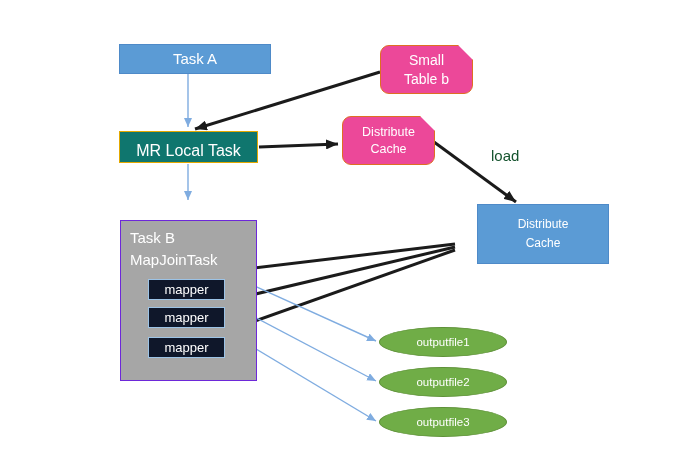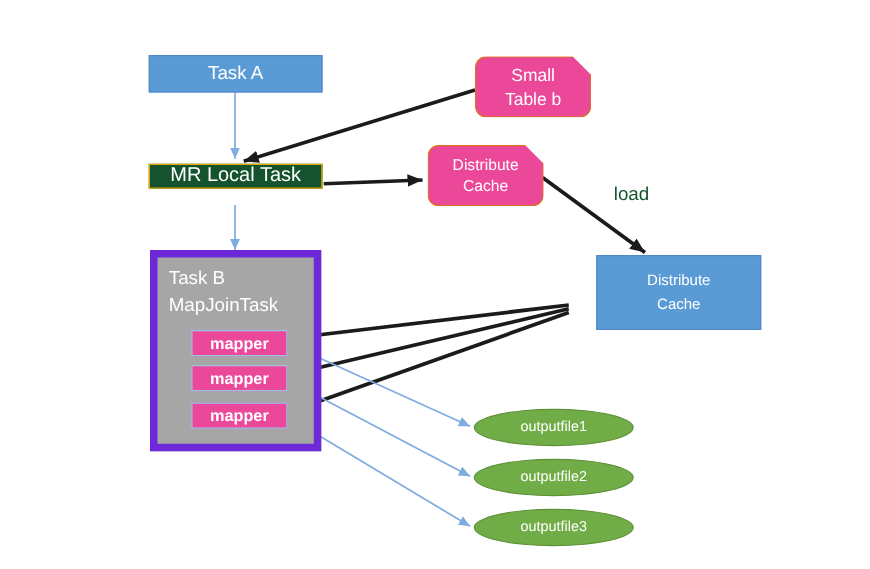--- a/index.html
+++ b/index.html
@@ -34,28 +34,29 @@
     text-align: center;
     line-height: 1.35;
   }
   .node span { display: block; }
 
   .rect-blue {
     background: #5B9BD5;
     border: 1px solid #4E8AC8;
   }
   .task-a {
-    left: 119px; top: 44px; width: 139px; height: 30px;
+    left: 119px; top: 44px; width: 152px; height: 30px;
     font-size: 15px;
   }
   .mr-local {
-    left: 119px; top: 131px; width: 139px; height: 20px;
-    background: #14532d;
+    left: 119px; top: 131px; width: 139px; height: 32px;
+    background: #0f766e;
     border: 1px solid #E3A800;
     font-size: 16px;
+    justify-content: flex-end;
   }
   .snip-card {
     background: #ec4899;
     border: 1px solid #DE6F22;
     border-radius: 9px;
     clip-path: polygon(0 0, calc(100% - 15px) 0, 100% 15px, 100% 100%, 0 100%);
   }
   .small-table {
     left: 380px; top: 45px; width: 93px; height: 49px;
     font-size: 14px;
@@ -64,44 +65,43 @@
     left: 342px; top: 116px; width: 93px; height: 49px;
     font-size: 12.5px;
   }
   .distribute {
     left: 477px; top: 204px; width: 132px; height: 60px;
     font-size: 12px;
     line-height: 1.6;
   }
   .group-box {
     position: absolute;
-    left: 120px; top: 200px; width: 137px; height: 161px;
+    left: 120px; top: 220px; width: 137px; height: 161px;
     box-sizing: border-box;
     background: #A6A6A6;
-    border: 6px solid #6d28d9;
+    border: 1px solid #6d28d9;
     color: #ffffff;
   }
   .group-title {
     padding: 6px 0 0 9px;
     font-size: 15px;
     line-height: 1.45;
   }
   .mapper {
     position: absolute;
     left: 27px;
     width: 77px; height: 21px;
     box-sizing: border-box;
     display: flex;
     align-items: center;
     justify-content: center;
-    background: #ec4899;
+    background: #0f172a;
     border: 1px solid #9CC3E6;
     color: #ffffff;
     font-size: 13px;
-    font-weight: bold;
   }
   .mapper-1 { top: 58px; }
   .mapper-2 { top: 86px; }
   .mapper-3 { top: 116px; }
 
   .ellipse {
     position: absolute;
     left: 379px;
     width: 128px; height: 30px;
     box-sizing: border-box;

